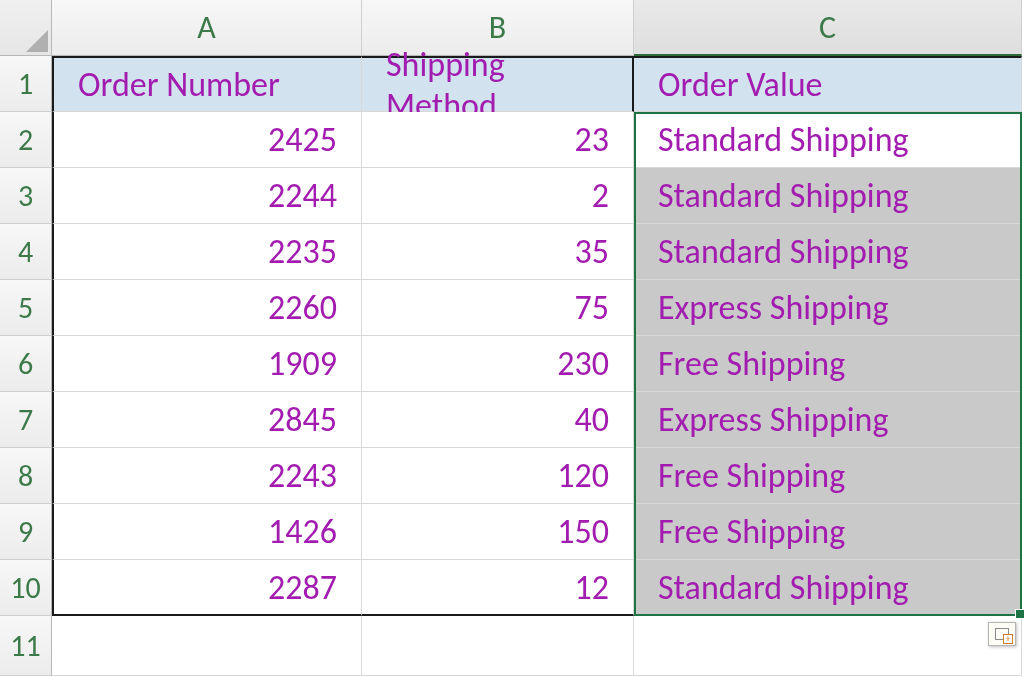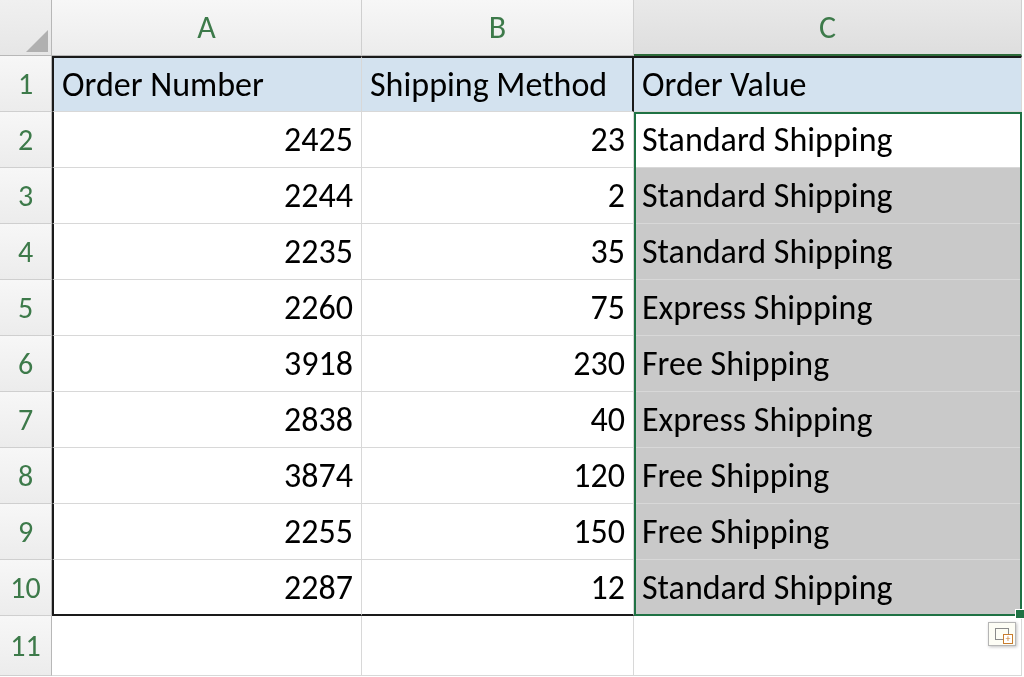--- a/index.html
+++ b/index.html
@@ -60,22 +60,22 @@
       font-size: 30px;
       color: #3d7a4a;
       font-weight: 400;
     }
     .cell {
       border-right: 1px solid #d8d8d8;
       border-bottom: 1px solid #d8d8d8;
       display: flex;
       align-items: center;
       font-size: 34px;
-      color: #000000;
-      padding: 0 8px;
+      color: #a21caf;
+      padding: 0 24px;
       background: #ffffff;
       position: relative;
     }
     .cell.header-cell {
       background: #d3e2ef;
       font-weight: 400;
     }
     .cell.num { justify-content: flex-end; }
     .cell.txt { justify-content: flex-start; }
     .cell.sel {
@@ -163,36 +163,36 @@
     <div class="cell num block-left">2235</div>
     <div class="cell num">35</div>
     <div class="cell txt sel block-right">Standard Shipping</div>
 
     <div class="row-header">5</div>
     <div class="cell num block-left">2260</div>
     <div class="cell num">75</div>
     <div class="cell txt sel block-right">Express Shipping</div>
 
     <div class="row-header">6</div>
-    <div class="cell num block-left">3918</div>
+    <div class="cell num block-left">1909</div>
     <div class="cell num">230</div>
     <div class="cell txt sel block-right">Free Shipping</div>
 
     <div class="row-header">7</div>
-    <div class="cell num block-left">2838</div>
+    <div class="cell num block-left">2845</div>
     <div class="cell num">40</div>
     <div class="cell txt sel block-right">Express Shipping</div>
 
     <div class="row-header">8</div>
-    <div class="cell num block-left">3874</div>
+    <div class="cell num block-left">2243</div>
     <div class="cell num">120</div>
     <div class="cell txt sel block-right">Free Shipping</div>
 
     <div class="row-header">9</div>
-    <div class="cell num block-left">2255</div>
+    <div class="cell num block-left">1426</div>
     <div class="cell num">150</div>
     <div class="cell txt sel block-right">Free Shipping</div>
 
     <div class="row-header">10</div>
     <div class="cell num block-left block-bottom">2287</div>
     <div class="cell num block-bottom">12</div>
     <div class="cell txt sel block-right block-bottom">Standard Shipping</div>
 
     <div class="row-header row-11">11</div>
     <div class="cell row-11"></div>

